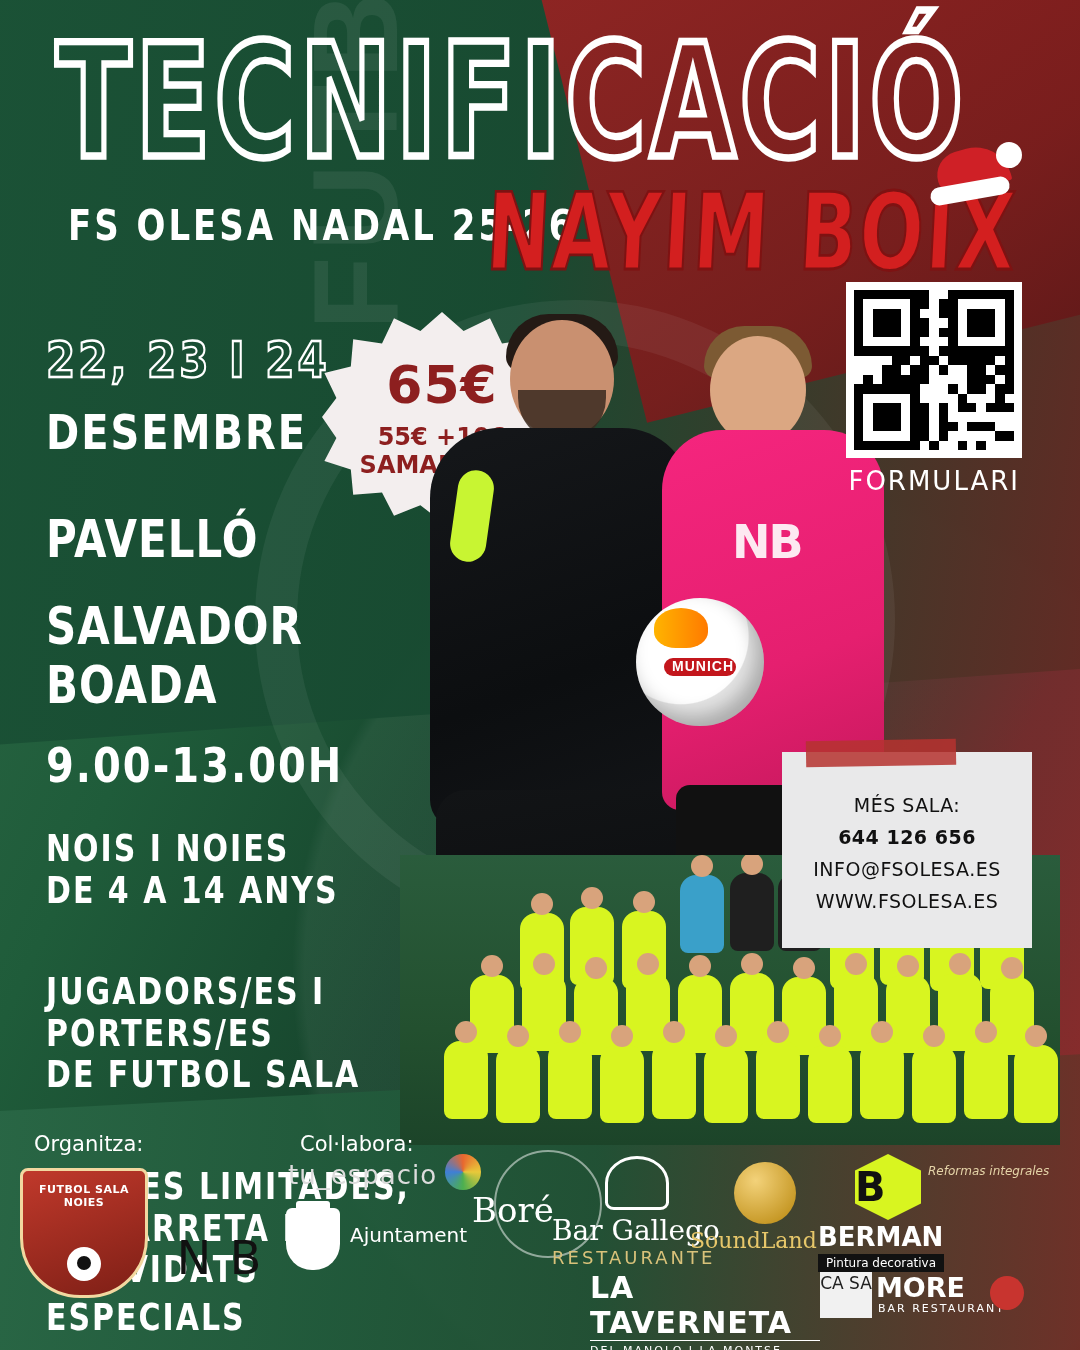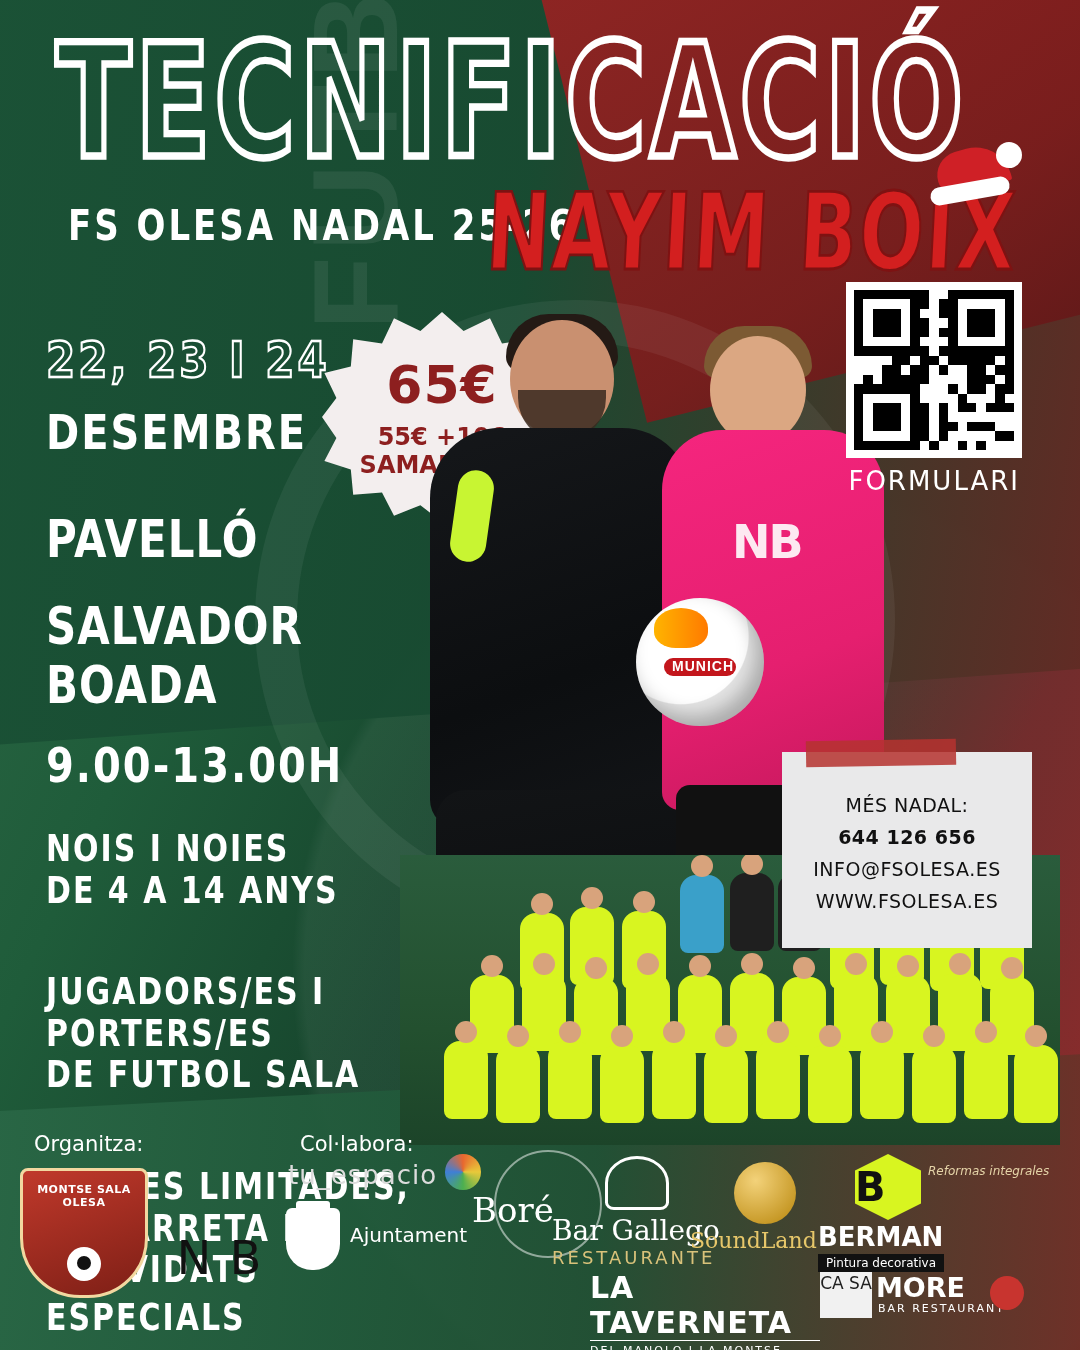--- a/index.html
+++ b/index.html
@@ -685,33 +685,33 @@
         <i></i>
         <i></i>
         <i></i>
       </div>
   </div>
   <div class="qr-label">FORMULARI</div>
 
   <div class="info-card">
     <div class="tape"></div>
     <div class="lines">
-      <div class="l">MÉS NADAL:</div>
+      <div class="l">MÉS SALA:</div>
       <div class="l bold">644 126 656</div>
       <div class="l">INFO@FSOLESA.ES</div>
       <div class="l">WWW.FSOLESA.ES</div>
     </div>
   </div>
 
   <div class="footer">
     <div class="org-label">Organitza:</div>
     <div class="col-label">Col·labora:</div>
 
     <div class="crest">
-      <span>MONTSE SALA OLESA</span>
+      <span>FUTBOL SALA NOIES</span>
       <div class="ball2"></div>
     </div>
     <div class="nb-logo">N B</div>
 
     <div class="ajunt">
       <div class="shield"></div>
       <div class="t">
         <div>Ajuntament</div>
       </div>
     </div>

